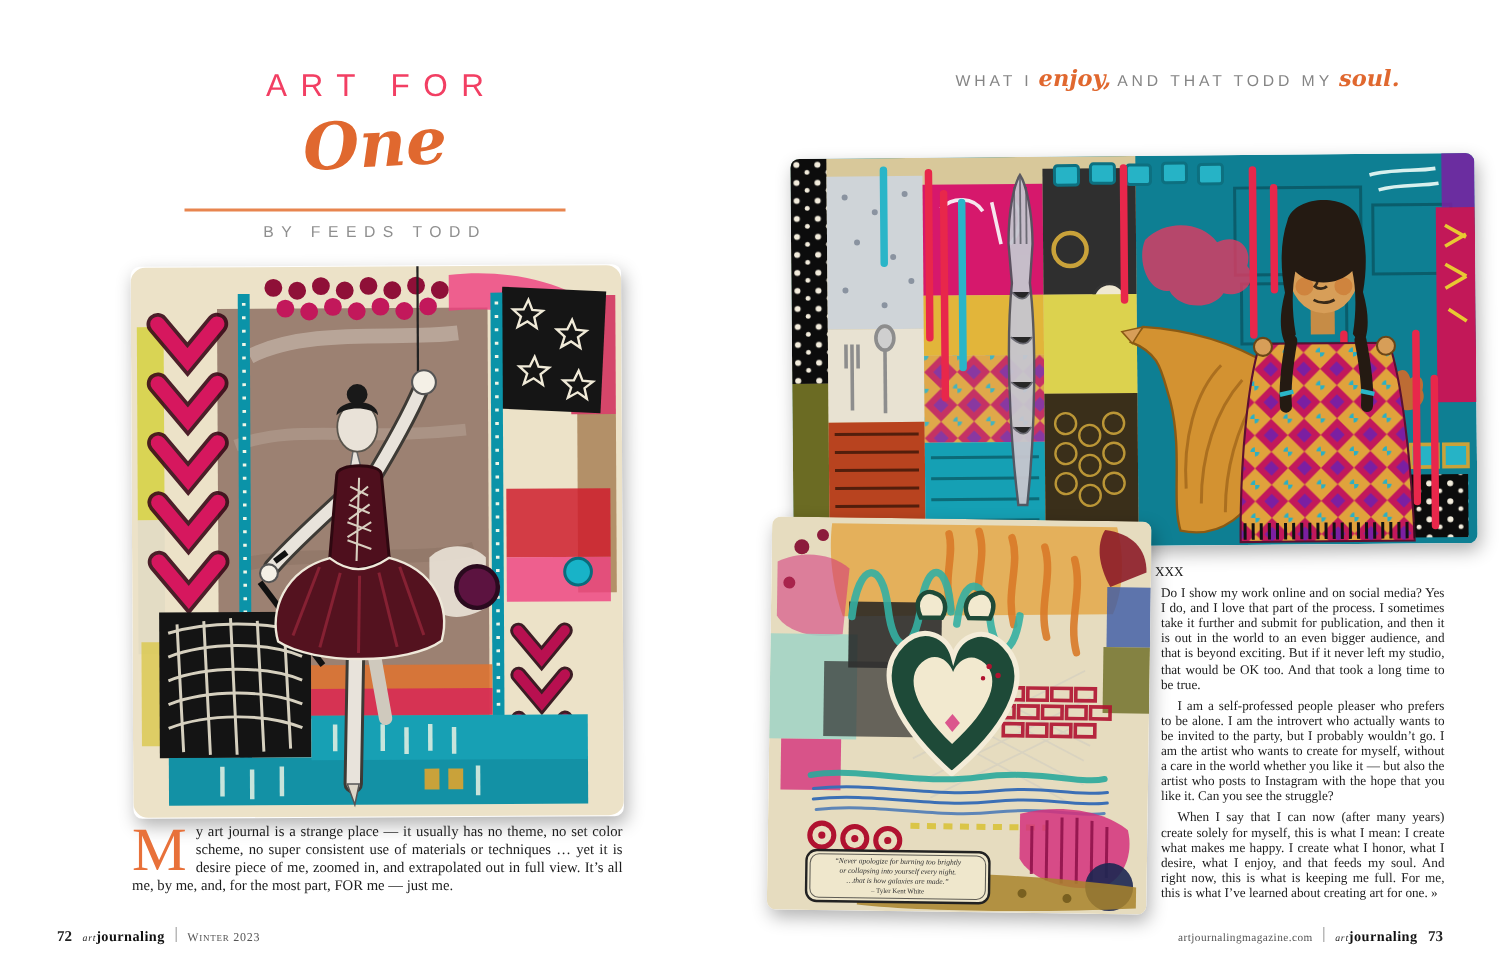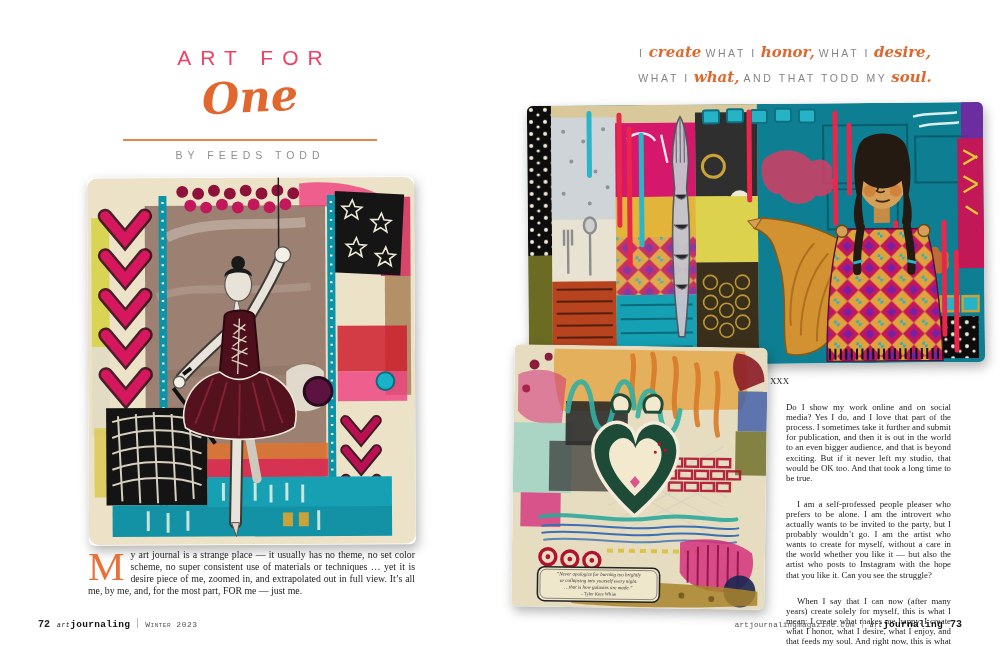--- a/index.html
+++ b/index.html
@@ -46,26 +46,26 @@
   .scr{
     font-family:"DejaVu Serif",serif;font-style:italic;font-weight:bold;
     font-size:15px;color:#e0682f;letter-spacing:0;
   }
   
   .col{
     position:absolute;left:770px;top:376px;width:197px;
     font-size:8.8px;line-height:10.1px;text-align:justify;
   }
   .col .kicker{margin:0 0 1px 0;}
-  .col p{margin:16px;}
+  .col p{margin:4px;}
   .col p.ind{text-indent:11px;}
   
   .footer{
     position:absolute;top:614px;display:flex;align-items:baseline;gap:7px;
-    font-family:Liberation Mono, monospace;color:#3c3c3c;
+    font-family:Liberation Serif, serif;color:#3c3c3c;
   }
   .footer-left{left:38px;}
   .footer-right{right:38px;}
   .pageno{font-size:10px;font-weight:bold;color:#222;}
   .logo{white-space:nowrap;}
   .logo-art{font-size:6.5px;font-style:italic;letter-spacing:.5px;color:#222;}
   .logo-main{font-size:9.5px;font-weight:bold;letter-spacing:.3px;color:#111;text-align:right;}
   .vdiv{width:1px;height:10px;background:#b9b9b9;align-self:center;}
   .issue{font-size:8px;color:#555;font-variant:small-caps;letter-spacing:.5px;}
   .url{font-size:7.5px;color:#555;letter-spacing:.3px;}
@@ -245,30 +245,22 @@
 
   <div class="footer footer-left">
     <span class="pageno">72</span>
     <span class="logo"><span class="logo-art">art</span><span class="logo-main">journaling</span></span>
     <span class="vdiv"></span>
     <span class="issue">Winter 2023</span>
   </div>
 
   <div class="r-quote">
     <div>
-      <span class="cap">I</span>
-      <span class="scr">create</span>
       <span class="cap">WHAT I</span>
-      <span class="scr">honor,</span>
-      <span class="cap">WHAT I</span>
-      <span class="scr">desire,</span>
-    </div>
-    <div>
-      <span class="cap">WHAT I</span>
-      <span class="scr">what,</span>
+      <span class="scr">enjoy,</span>
       <span class="cap">AND THAT TODD MY</span>
       <span class="scr">soul.</span>
     </div>
   </div>
 
   <div class="art art-woman">
     <svg width="456" height="260" viewBox="0 0 456 260">
       <defs>
         <pattern id="harl" width="22" height="22" patternUnits="userSpaceOnUse">
           <rect width="22" height="22" fill="#e0a23c"></rect>

